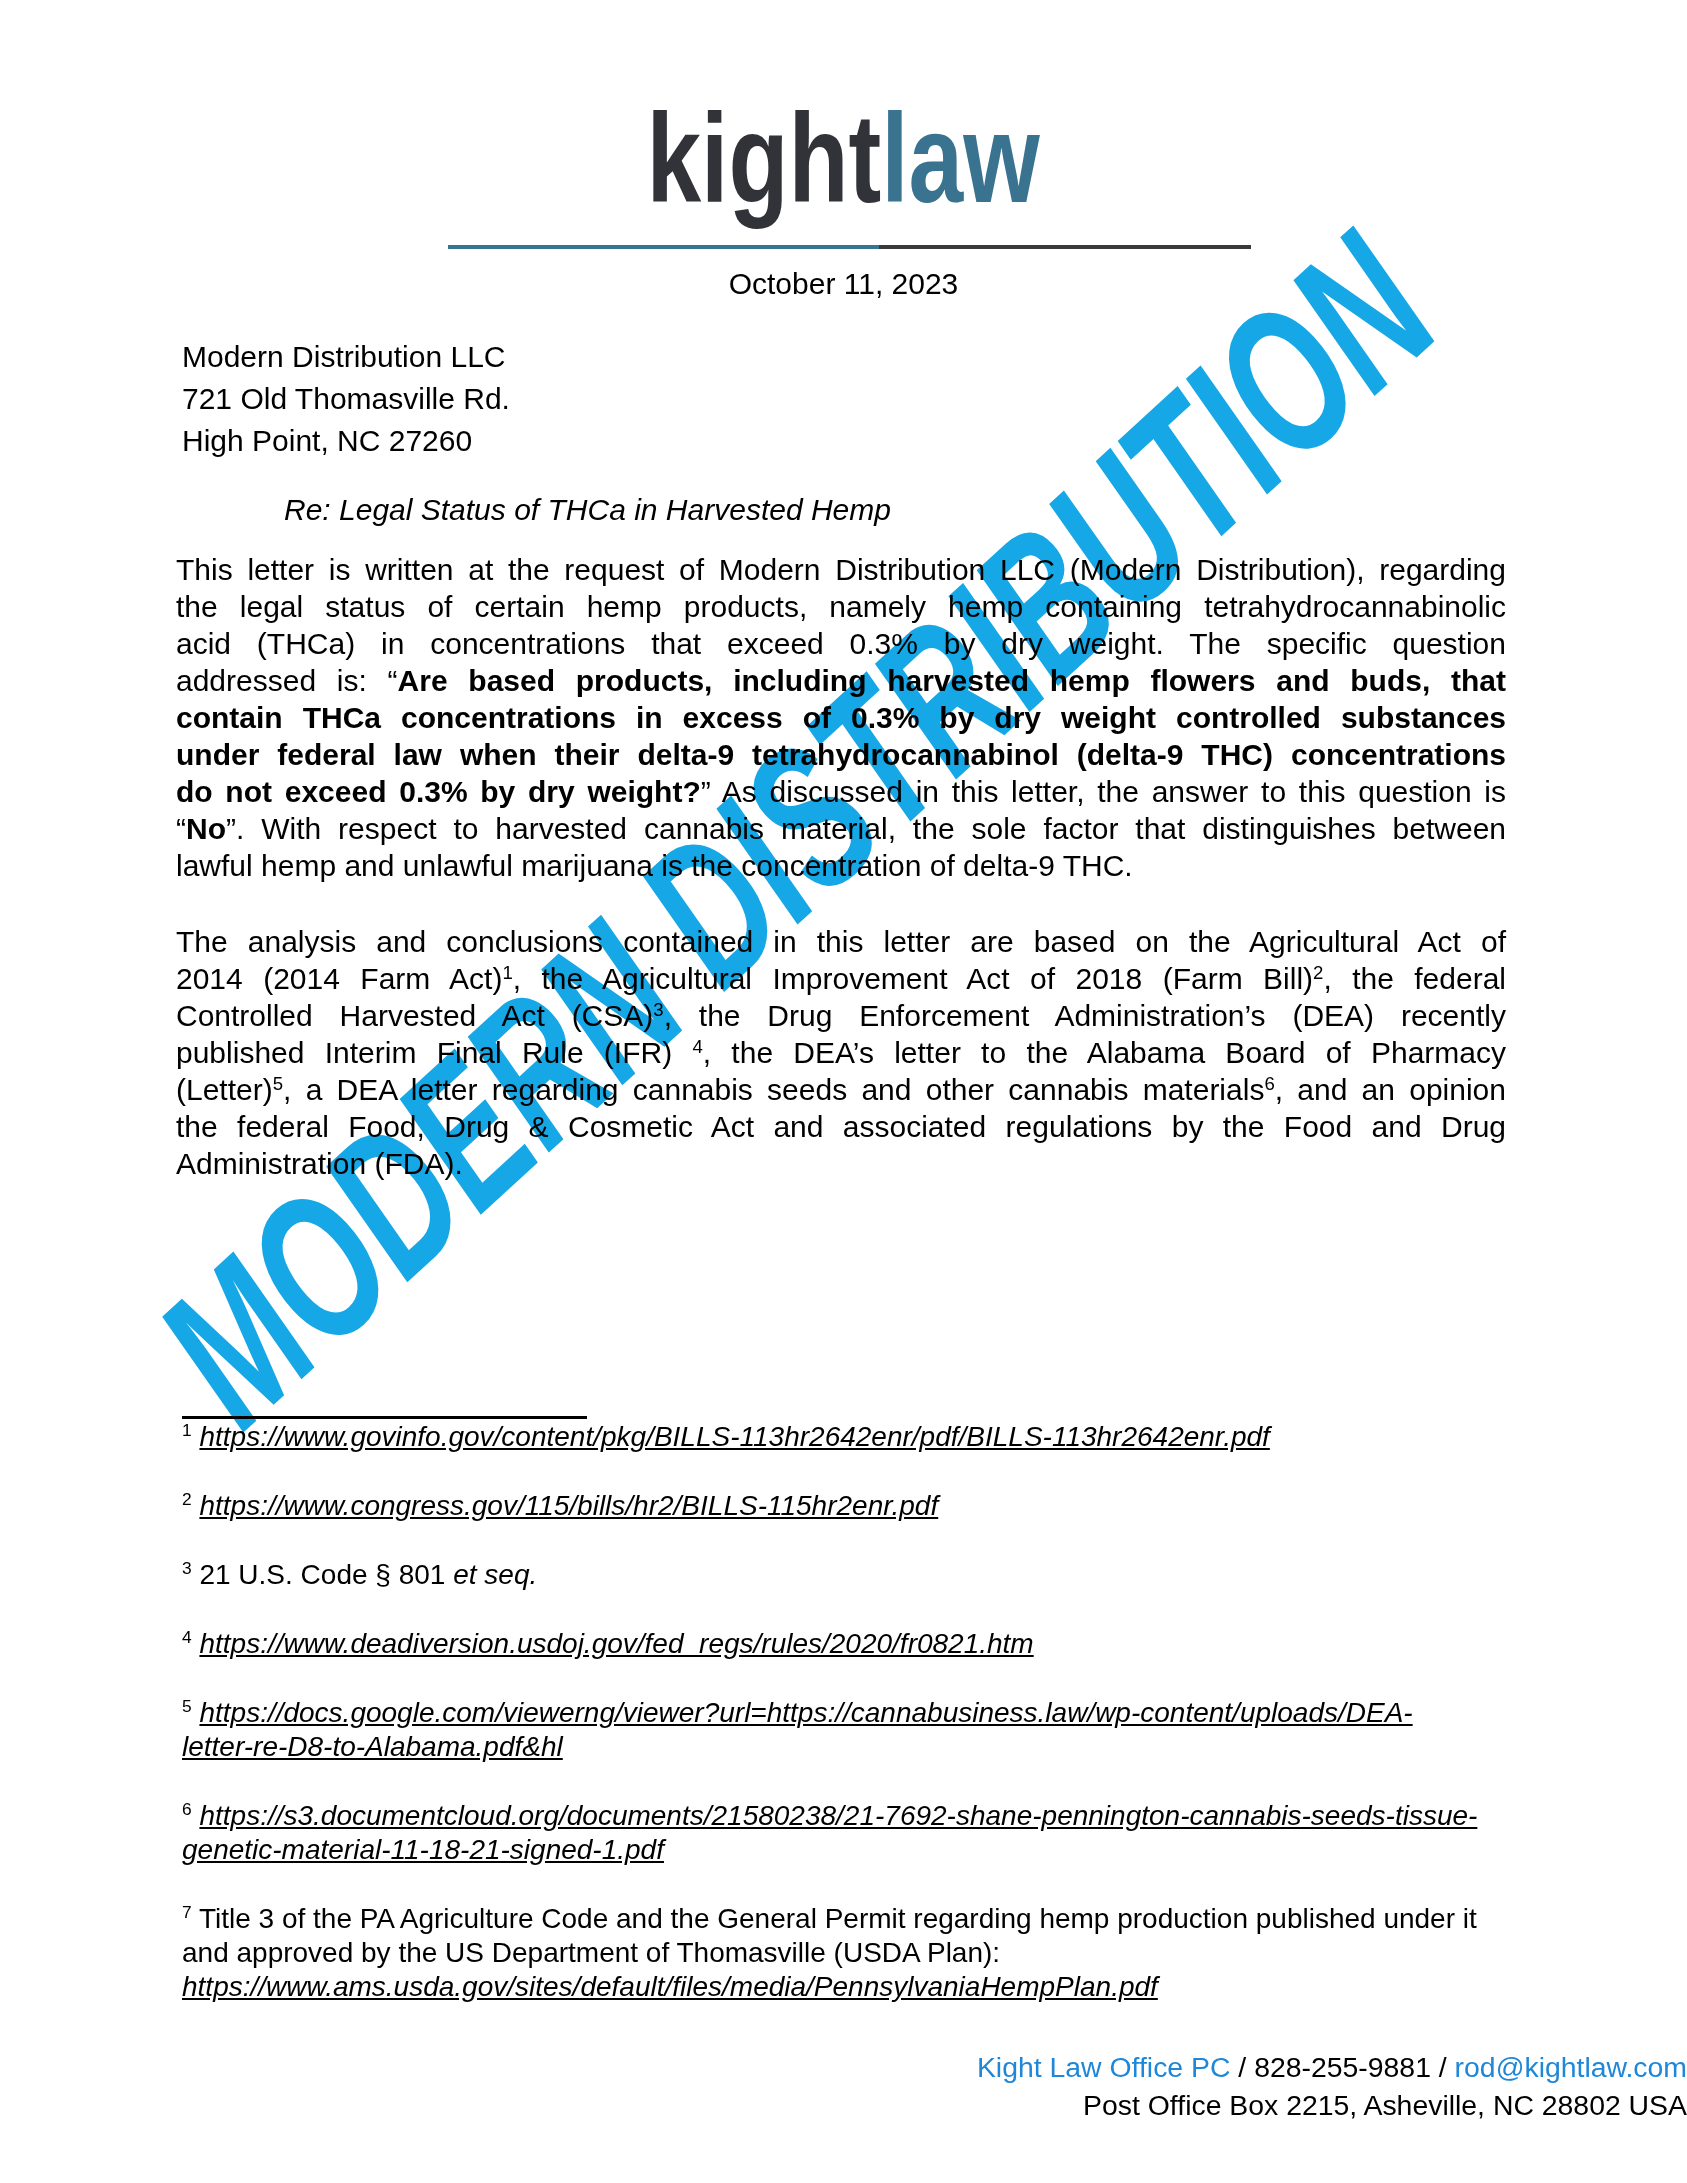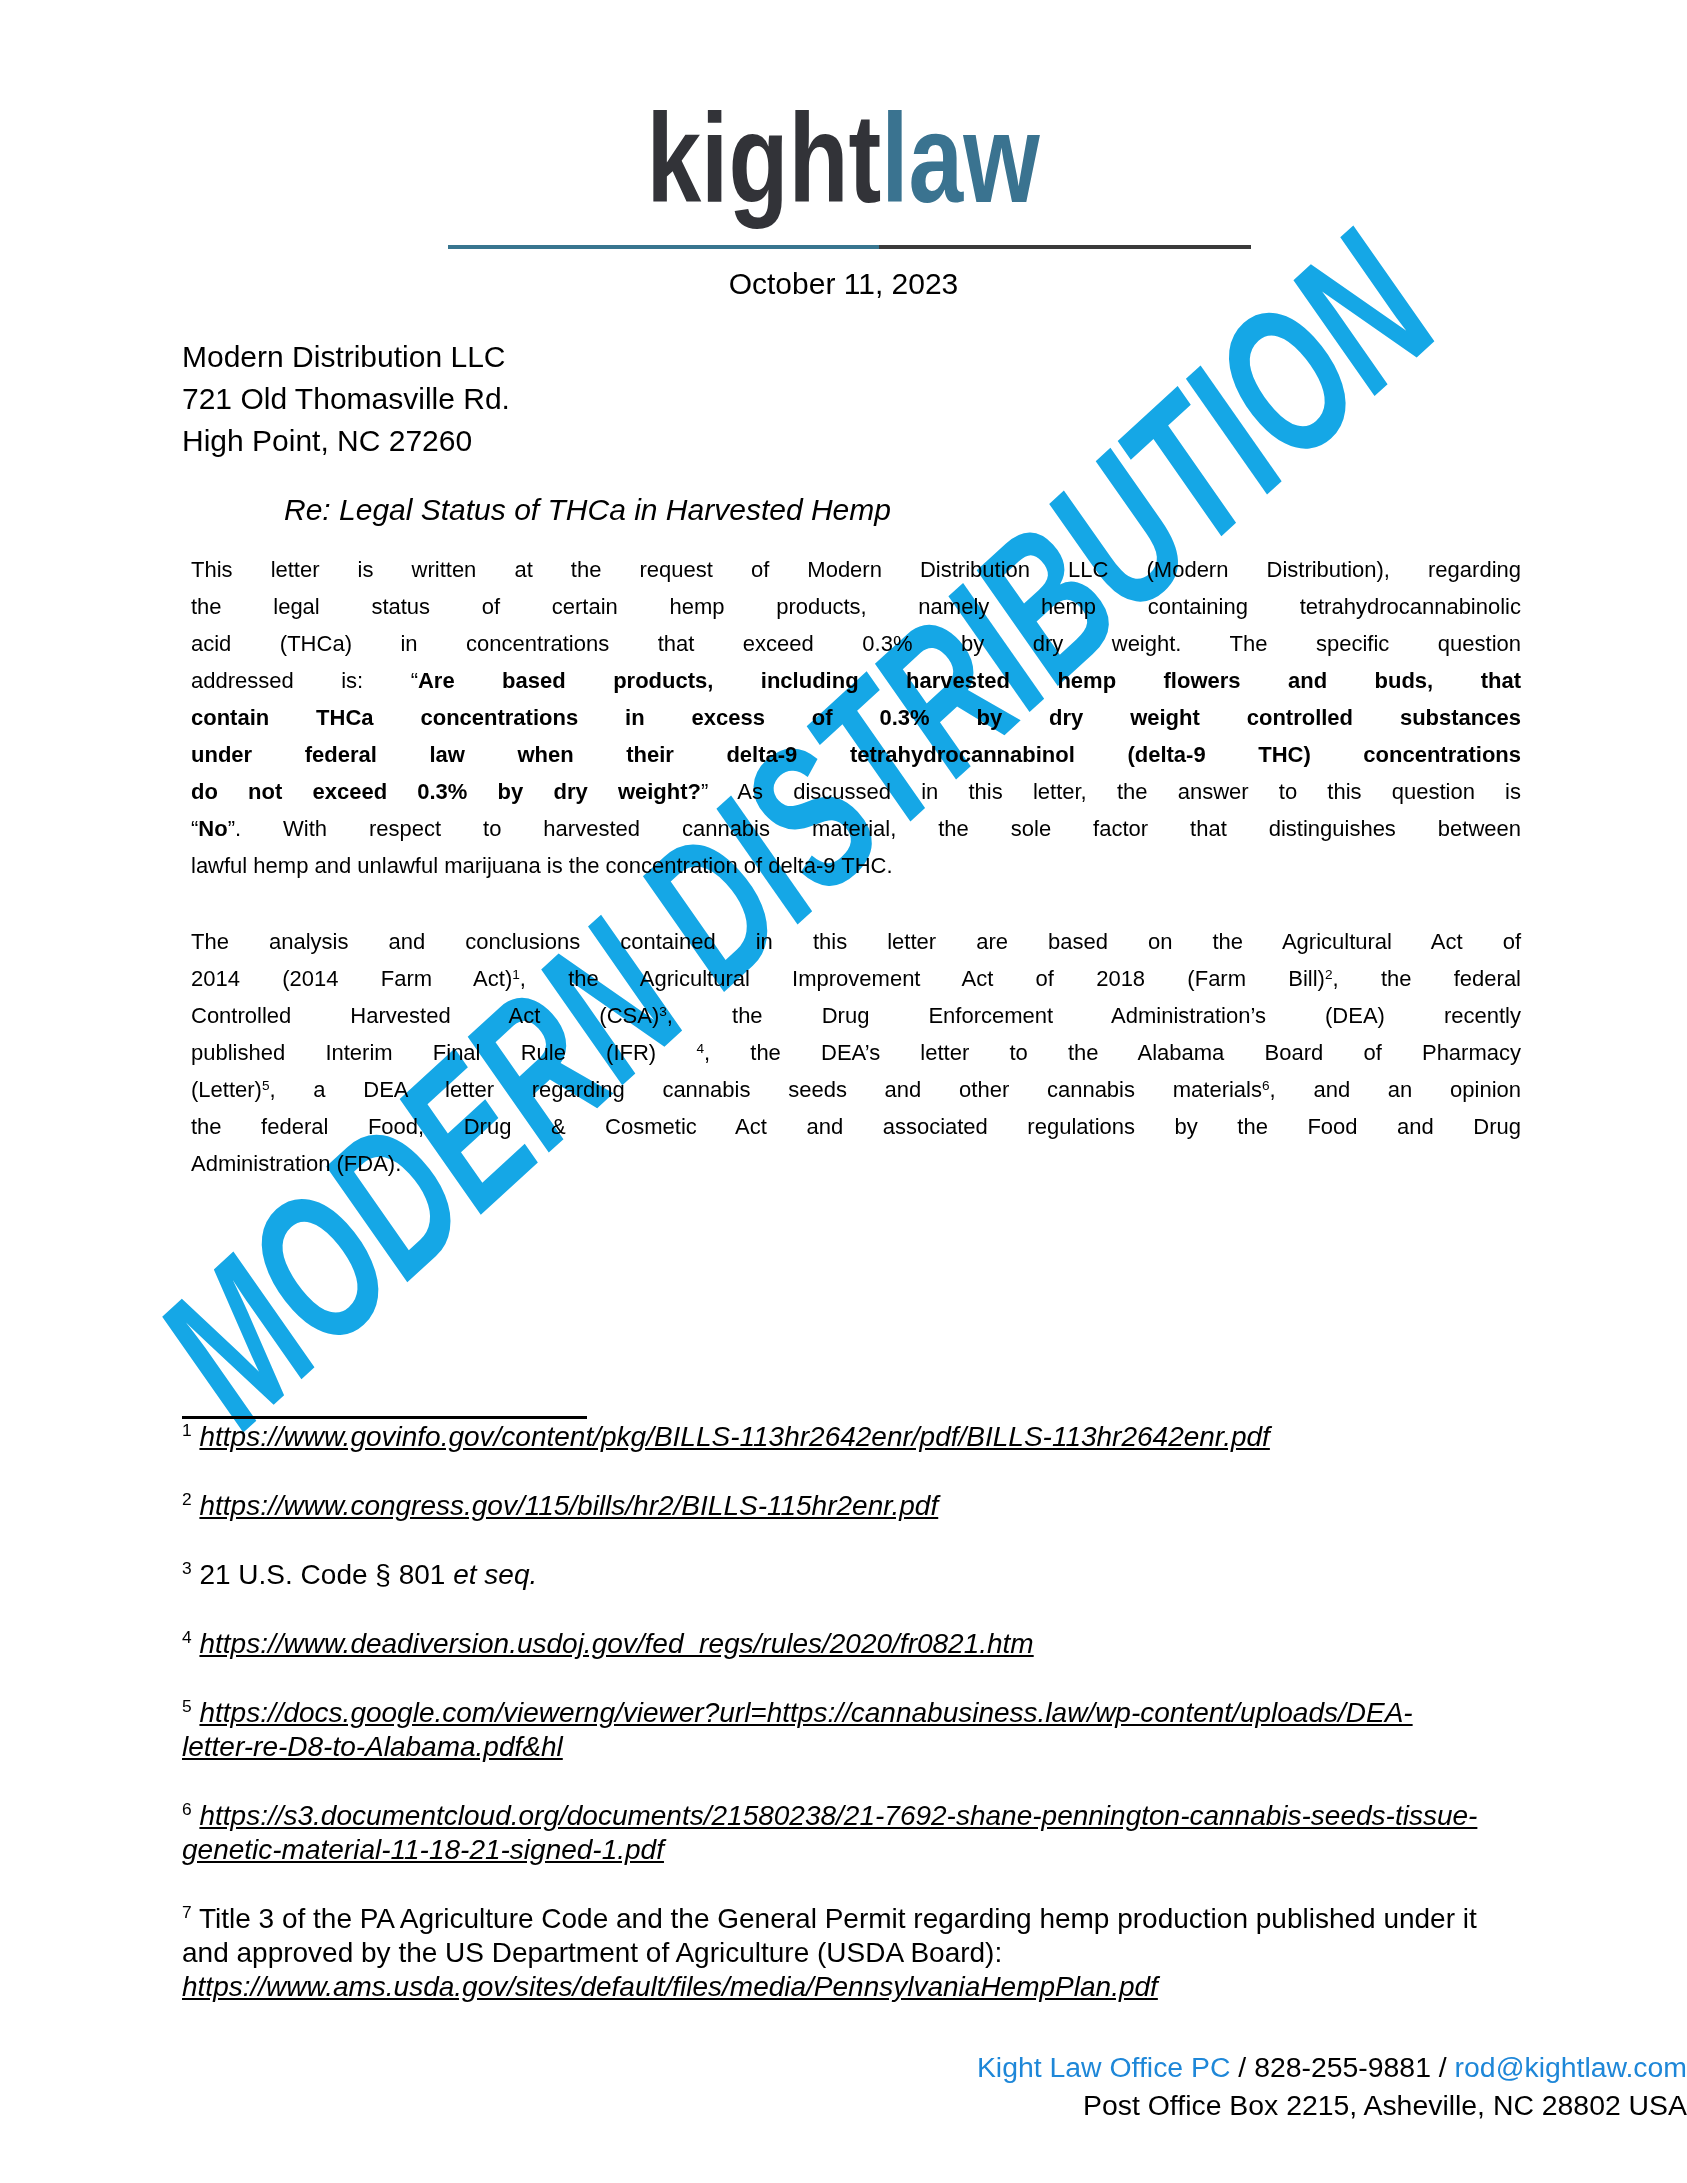--- a/index.html
+++ b/index.html
@@ -12,21 +12,21 @@
         font-size:126px;font-weight:bold;line-height:1;white-space:nowrap;}
   .logo-inner{display:inline-block;transform:scaleX(0.78);transform-origin:50% 50%;}
   .logo-k{color:var(--logo-dark);}
   .logo-l{color:var(--logo-teal);}
   .rule{position:absolute;top:245px;left:448px;width:803px;height:4px;
         background:linear-gradient(90deg,var(--rule-teal) 0,var(--rule-teal) 53.7%,
                    var(--rule-dark) 53.7%,var(--rule-dark) 100%);}
   .date{position:absolute;top:267px;left:0;width:100%;text-align:center;font-size:30px;}
   .addr{position:absolute;top:336px;left:182px;font-size:30px;line-height:42px;}
   .re{position:absolute;top:493px;left:284px;font-size:30px;font-style:italic;}
-  .para{position:absolute;left:191px;width:1330px;font-size:22px;line-height:37px;}
+  .para{position:absolute;left:176px;width:1330px;font-size:30px;line-height:37px;}
   #para1{top:551px;}
   #para2{top:923px;}
   .jline{text-align:justify;text-align-last:justify;text-justify:inter-word;}
   .fnsep{position:absolute;top:1416px;left:182px;width:405px;height:2.6px;background:#000;}
   .fns{position:absolute;top:1420px;left:182px;width:1333px;font-size:28px;line-height:34px;}
   .footnote{margin-bottom:35px;}
   .footer{position:absolute;top:2048px;left:0;width:100%;text-align:right;
           font-size:28.4px;line-height:38px;}
   .b{font-weight:bold;}
   .i{font-style:italic;}
@@ -99,21 +99,21 @@
       <div class="footnote">
         <div><span class="sup">5</span><span> </span><span class="u">https://docs.google.com/viewerng/viewer?url=https://cannabusiness.law/wp-content/uploads/DEA-</span></div>
         <div><span class="u">letter-re-D8-to-Alabama.pdf&amp;hl</span></div>
       </div>
       <div class="footnote">
         <div><span class="sup">6</span><span> </span><span class="u">https://s3.documentcloud.org/documents/21580238/21-7692-shane-pennington-cannabis-seeds-tissue-</span></div>
         <div><span class="u">genetic-material-11-18-21-signed-1.pdf</span></div>
       </div>
       <div class="footnote">
         <div><span class="sup">7</span><span> Title 3 of the PA Agriculture Code and the General Permit regarding hemp production published under it</span></div>
-        <div><span>and approved by the US Department of Agriculture (USDA Board):</span></div>
+        <div><span>and approved by the US Department of Thomasville (USDA Plan):</span></div>
         <div><span class="u">https://www.ams.usda.gov/sites/default/files/media/PennsylvaniaHempPlan.pdf</span></div>
       </div>
     </div>
 
   <div class="footer">
       <div><span class="lk">Kight Law Office PC</span><span>  /  828-255-9881 /  </span><span class="lk">rod@kightlaw.com</span></div>
       <div><span>Post Office Box 2215, Asheville, NC 28802 USA</span></div>
     </div>
 
 </div>

